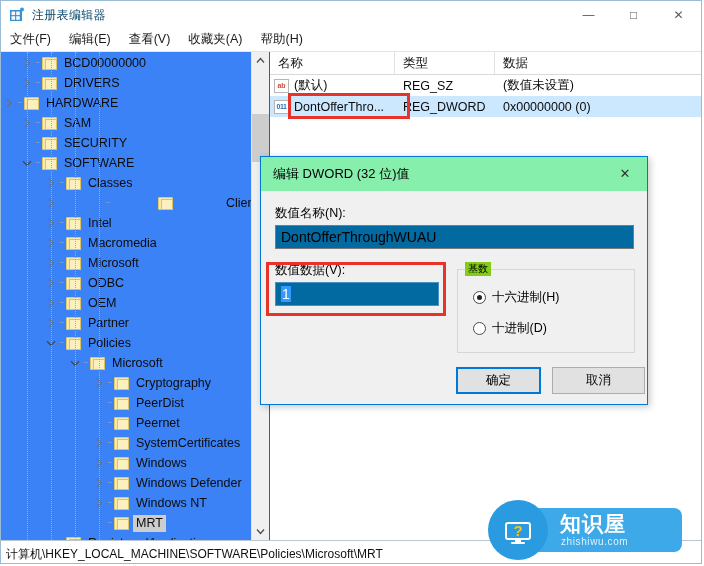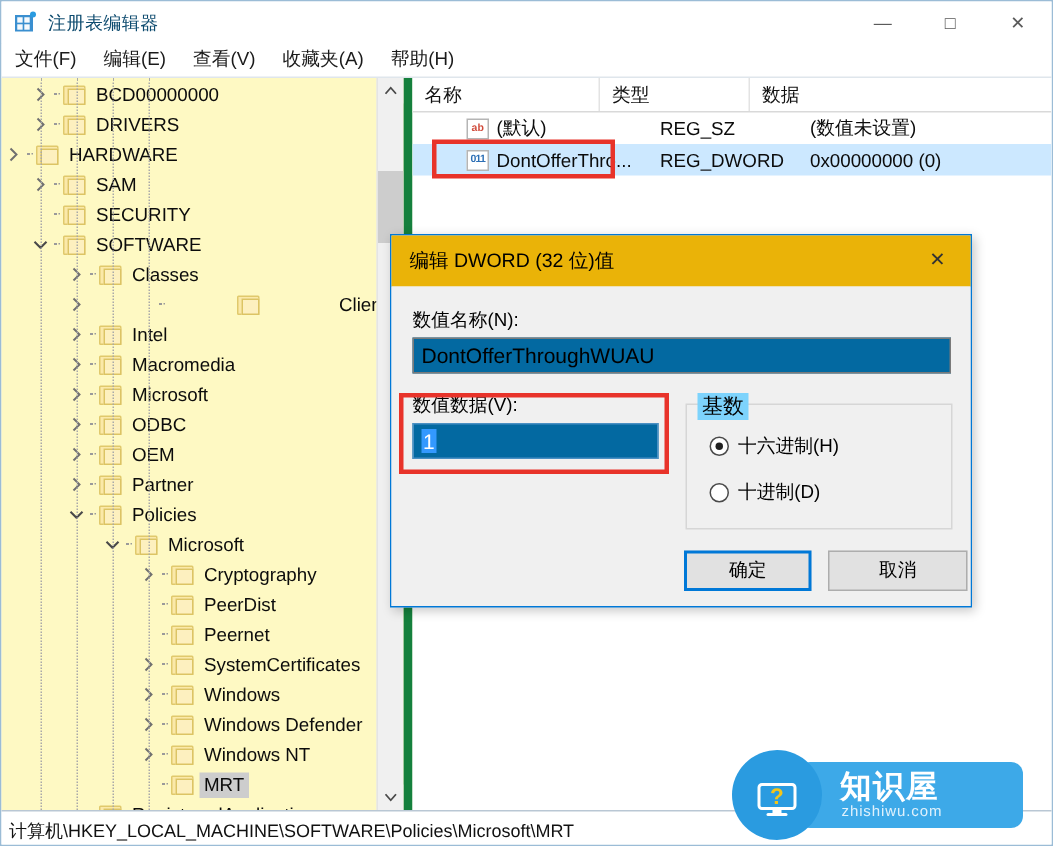--- a/index.html
+++ b/index.html
@@ -83,24 +83,24 @@
     flex: 1 1 auto;
     display: flex;
     min-height: 0;
     position: relative;
   }
 
   
   .tree-pane {
     width: 268px;
     flex: 0 0 auto;
-    border-right: 6px solid #15803d;
+    border-right: 1px solid #15803d;
     position: relative;
     overflow: hidden;
-    background: #fef9c3;
+    background: #3b82f6;
   }
   .tree-scrollarea {
     position: absolute;
     left: 0; top: 0; right: 17px; bottom: 0;
     overflow: hidden;
   }
   .tree-list {
     padding-top: 1px;
   }
   .tnode {
@@ -229,21 +229,21 @@
   .lrow.selected { background: #cce8ff; }
   .lc {
     font-size: 12.5px;
     color: #0b0b0b;
     box-sizing: border-box;
     white-space: nowrap;
     overflow: hidden;
     display: flex;
     align-items: center;
   }
-  .lc.c1 { width: 125px; padding-left: 4px; margin-left: 32px; }
+  .lc.c1 { width: 125px; padding-left: 4px; }
   .lc.c2 { width: 100px; padding-left: 8px; }
   .lc.c3 { flex: 1 1 auto; padding-left: 8px; }
 
   .val-icon {
     width: 15px; height: 14px;
     flex: 0 0 auto;
     margin-right: 5px;
     background: #ffffff;
     border: 1px solid #b5b5b5;
     position: relative;
@@ -277,21 +277,21 @@
     left: 260px; top: 156px;
     width: 388px; height: 249px;
     background: #f0f0f0;
     border: 1px solid #0078d7;
     box-sizing: border-box;
     box-shadow: 2px 2px 7px rgba(0,0,0,.22);
     z-index: 40;
   }
   .dlg-title {
     height: 34px;
-    background: #eab308;
+    background: #86efac;
     display: flex;
     align-items: center;
     position: relative;
     padding-left: 12px;
   }
   .dlg-title .t {
     font-size: 13px;
     color: #000;
   }
   .dlg-close {
@@ -328,23 +328,23 @@
     color: #fff;
     padding: 0 1px;
   }
   .group {
     position: absolute;
     border: 1px solid #d6d6d6;
     box-sizing: border-box;
   }
   .group-title {
     position: absolute;
-    background: #7dd3fc;
+    background: #84cc16;
     padding: 0 3px;
-    font-size: 14px;
+    font-size: 10px;
     color: #000;
   }
   .radio-row {
     position: absolute;
     display: flex;
     align-items: center;
     font-size: 12.5px;
     color: #000;
   }
   .radio {

